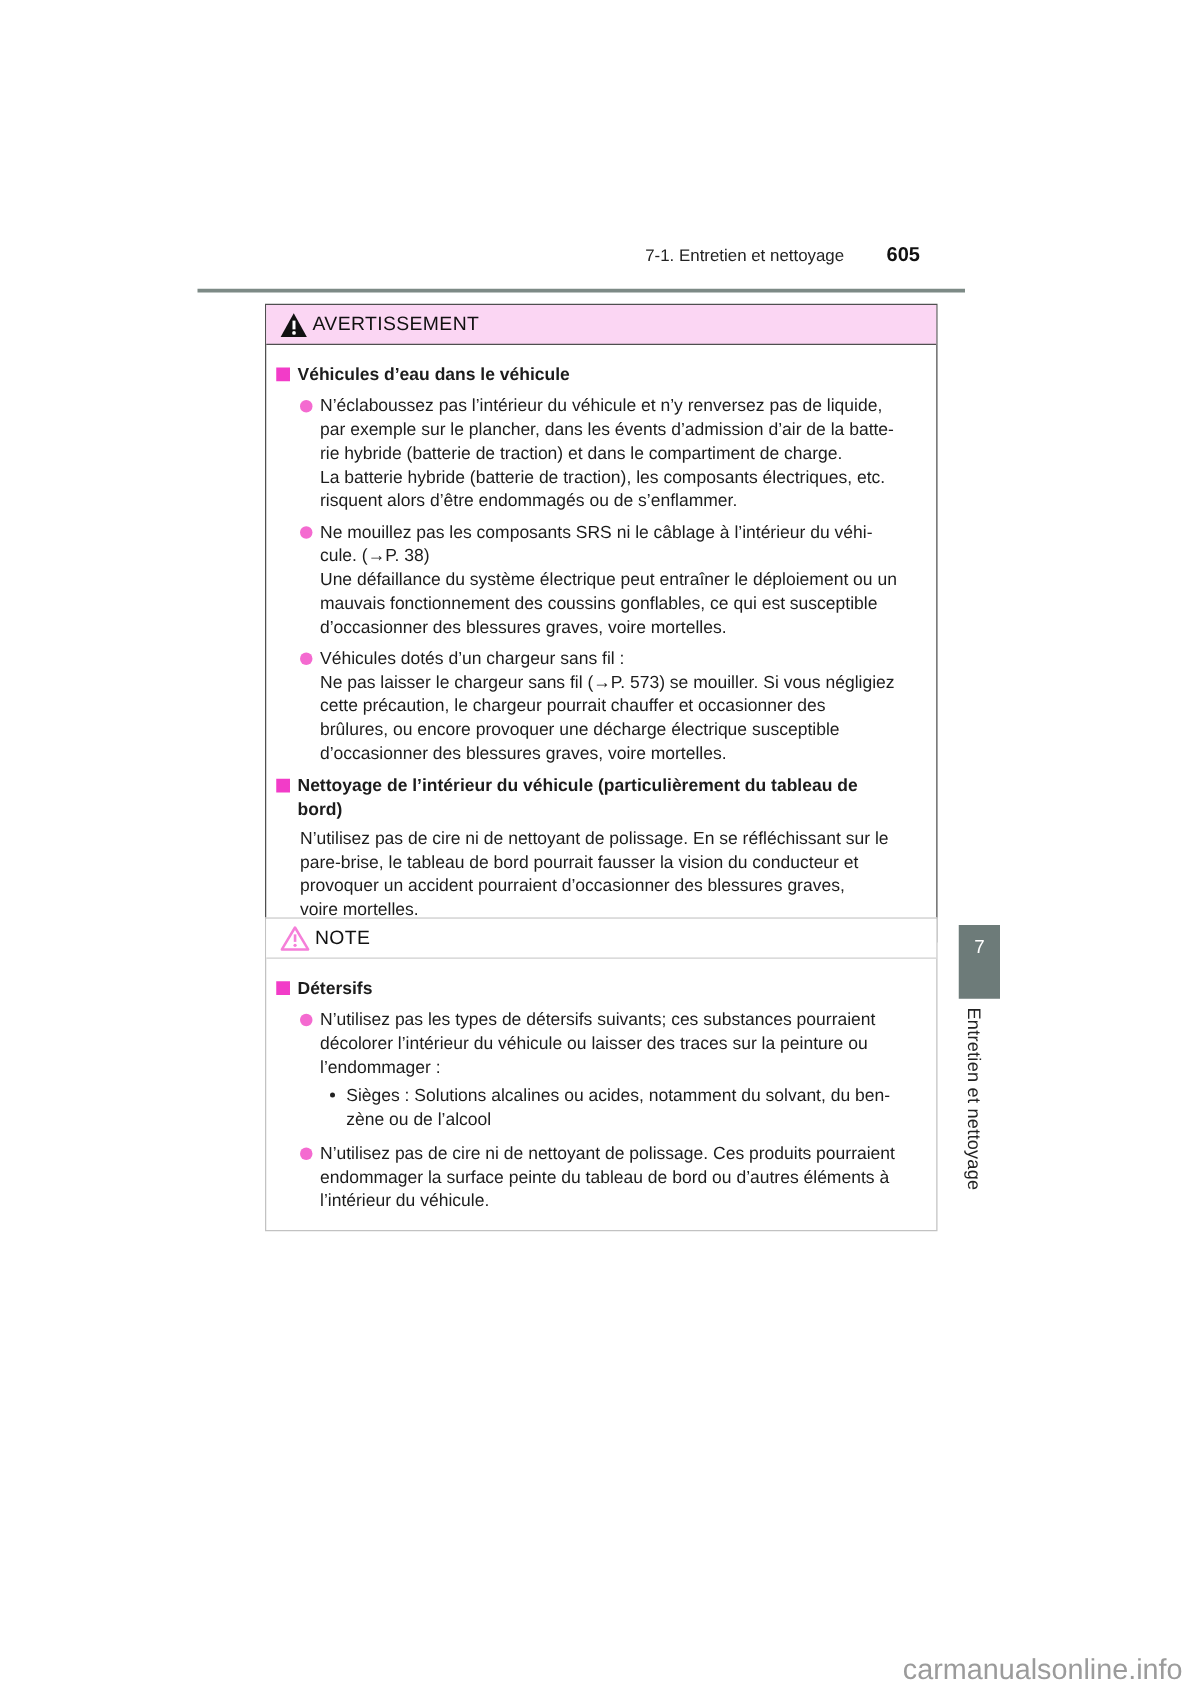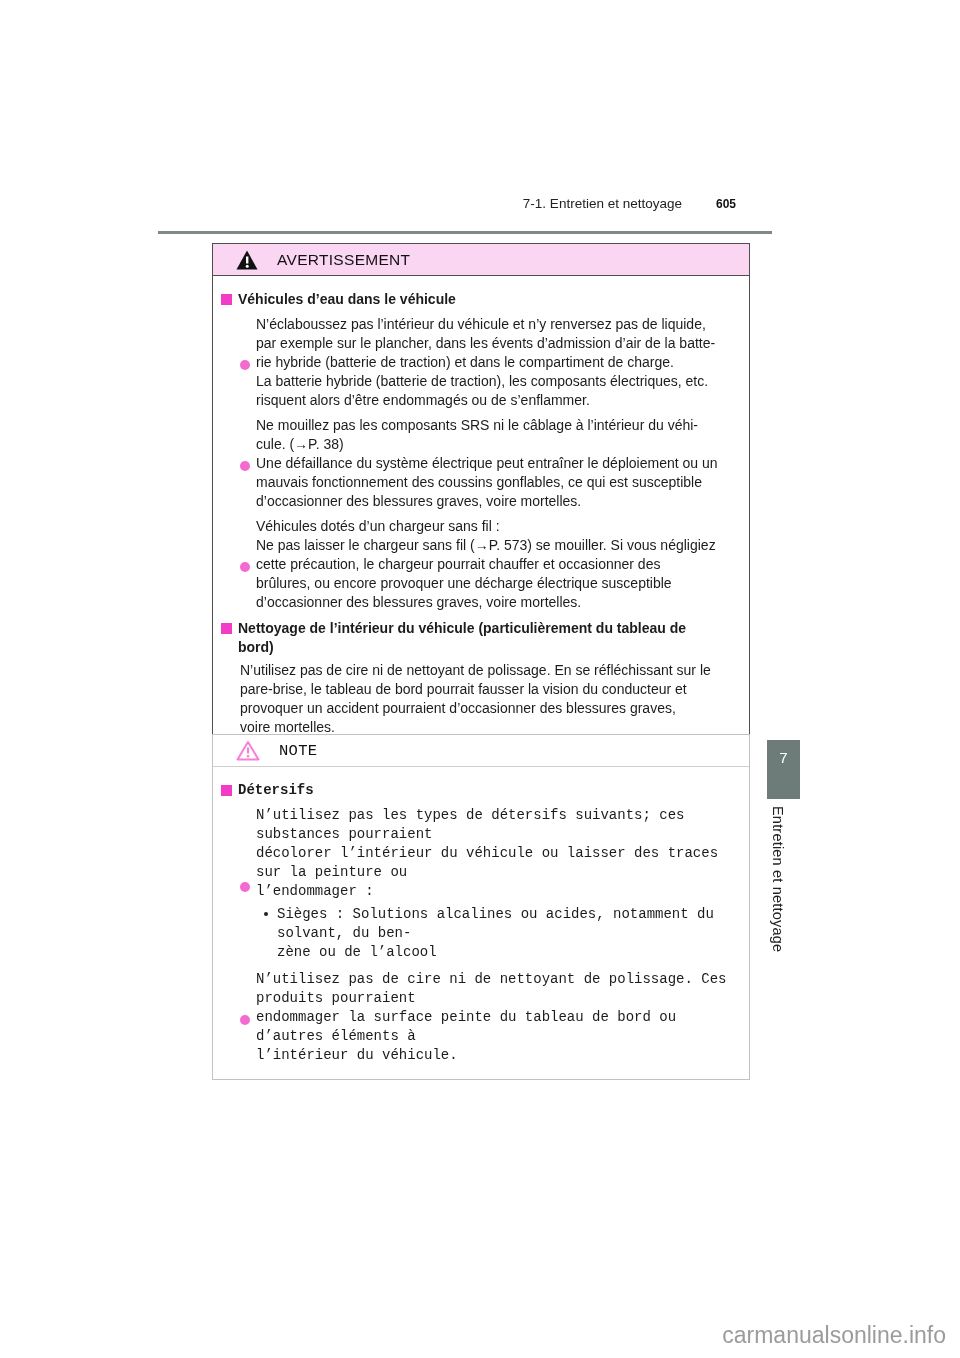--- a/index.html
+++ b/index.html
@@ -9,34 +9,34 @@
     position:relative; width:960px; height:1358px; background:#fff; overflow:hidden;
   }
 
   
   .page-header {
     position:absolute; top:196px; left:158px; width:614px;
     display:flex; justify-content:flex-end; align-items:baseline;
     gap:34px; padding-right:36px;
   }
   .ph-title { font-size:13.5px; color:#222; }
-  .ph-num   { font-size:12px; font-weight:bold; color:#111; }
+  .ph-num   { font-size:16px; font-weight:bold; color:#111; }
   .rule {
     position:absolute; top:231px; left:158px; width:614px; height:3px;
     background:var(--rule-color, #7d8a86);
   }
 
   
   .box { position:absolute; left:212px; width:538px; background:#fff; }
   .warning { top:243px; border:1px solid #4f4f4f; }
-  .note    { top:734px; border:1px solid #c2c2c2;font-family:Liberation Mono, monospace; }
+  .note    { top:734px; border:1px solid #c2c2c2; }
 
   .box-header {
-    display:flex; align-items:center; gap:19px;
-    padding:6px 23px; height:32px;
+    display:flex; align-items:center; gap:4px;
+    padding:6px 11px; height:32px;
   }
   .warning-header {
     background:var(--warning-header-bg, #fbd6f3);
     border-bottom:1px solid #4f4f4f;
   }
   .note-header {
     background:#ffffff;
     border-bottom:1px solid #cfcfcf;
   }
   .box-title { font-size:15.5px; letter-spacing:0.3px; color:#111; }
@@ -46,21 +46,21 @@
   .sec-h { display:flex; gap:6px; margin-top:7px; }
   .sec-h:first-child { margin-top:2px; }
   .sq {
     flex:0 0 auto; width:11px; height:11px; margin-top:4px;
     background:var(--accent-magenta, #f23cc8);
   }
   .sec-h-text {
     font-size:14px; font-weight:bold; line-height:19px; white-space:pre-line;
   }
 
-  .bullet { display:flex; gap:6px; margin:6px 0 0 19px;align-items:center; }
+  .bullet { display:flex; gap:6px; margin:6px 0 0 19px; }
   .cir {
     flex:0 0 auto; width:10px; height:10px; border-radius:50%; margin-top:4.5px;
     background:var(--bullet-pink, #f46ad0);
   }
   .b-text, .para {
     font-size:14px; line-height:19px; white-space:pre-line;
   }
   .para { margin:4px 0 2px 19px; }
 
   .subs { margin:4px 0 2px 8px; }

